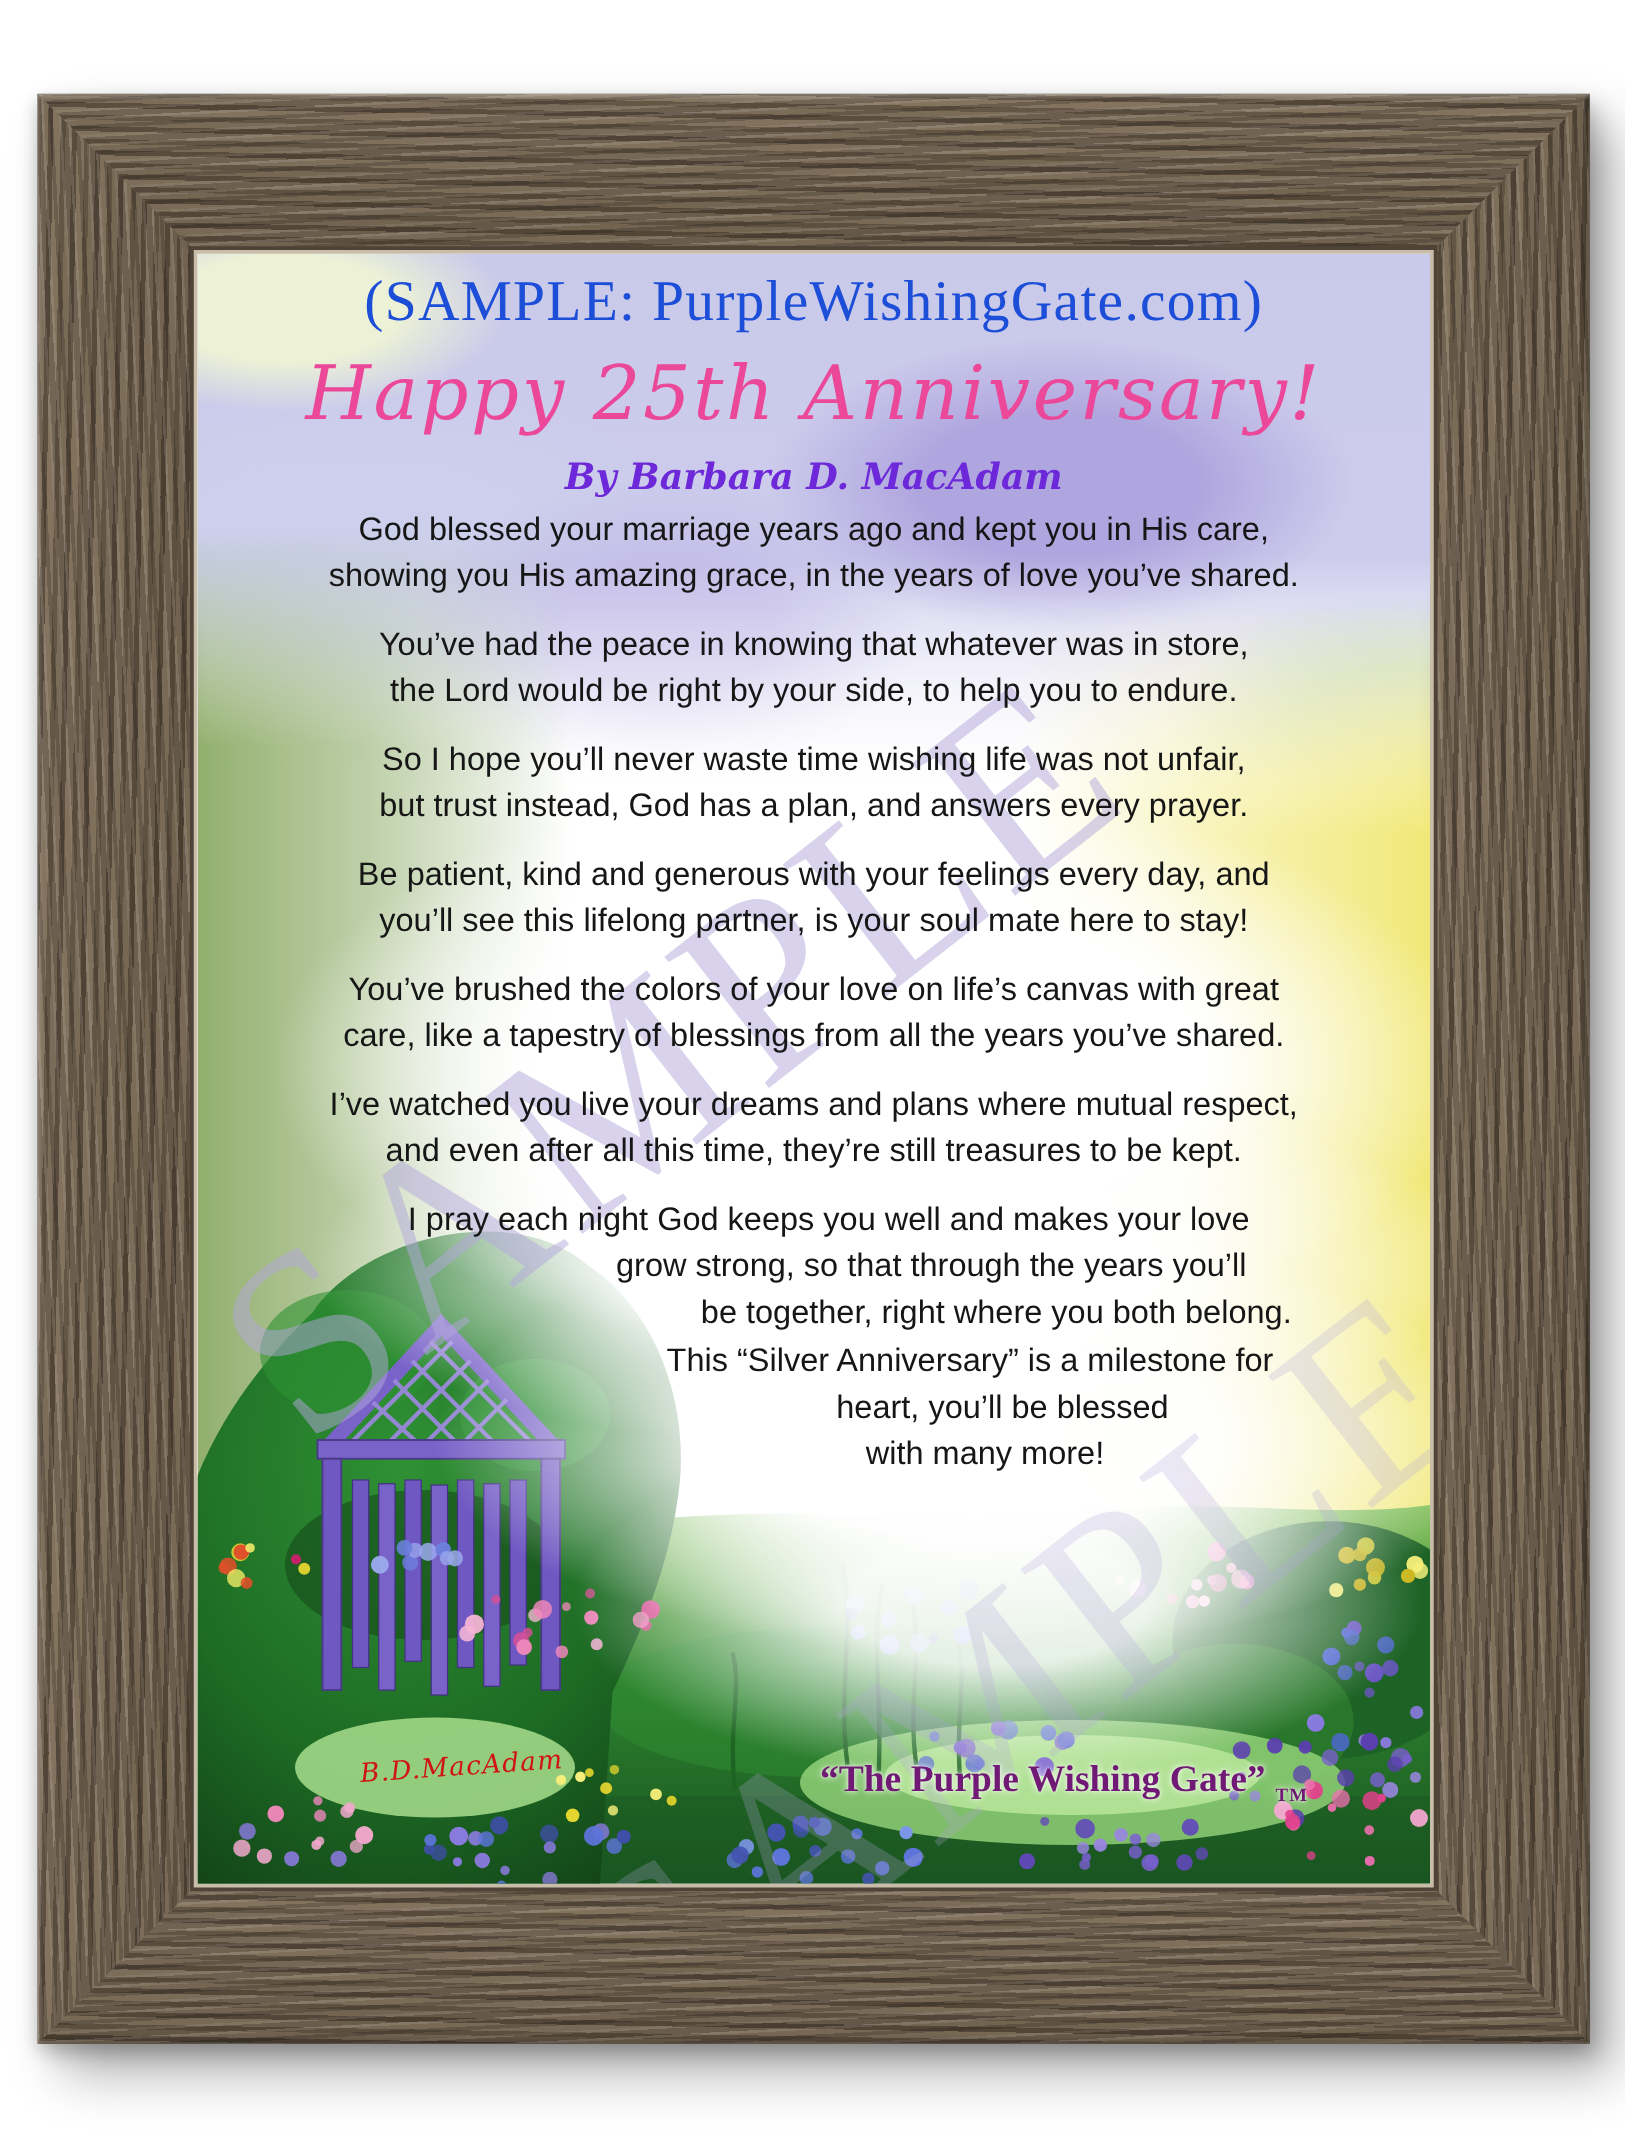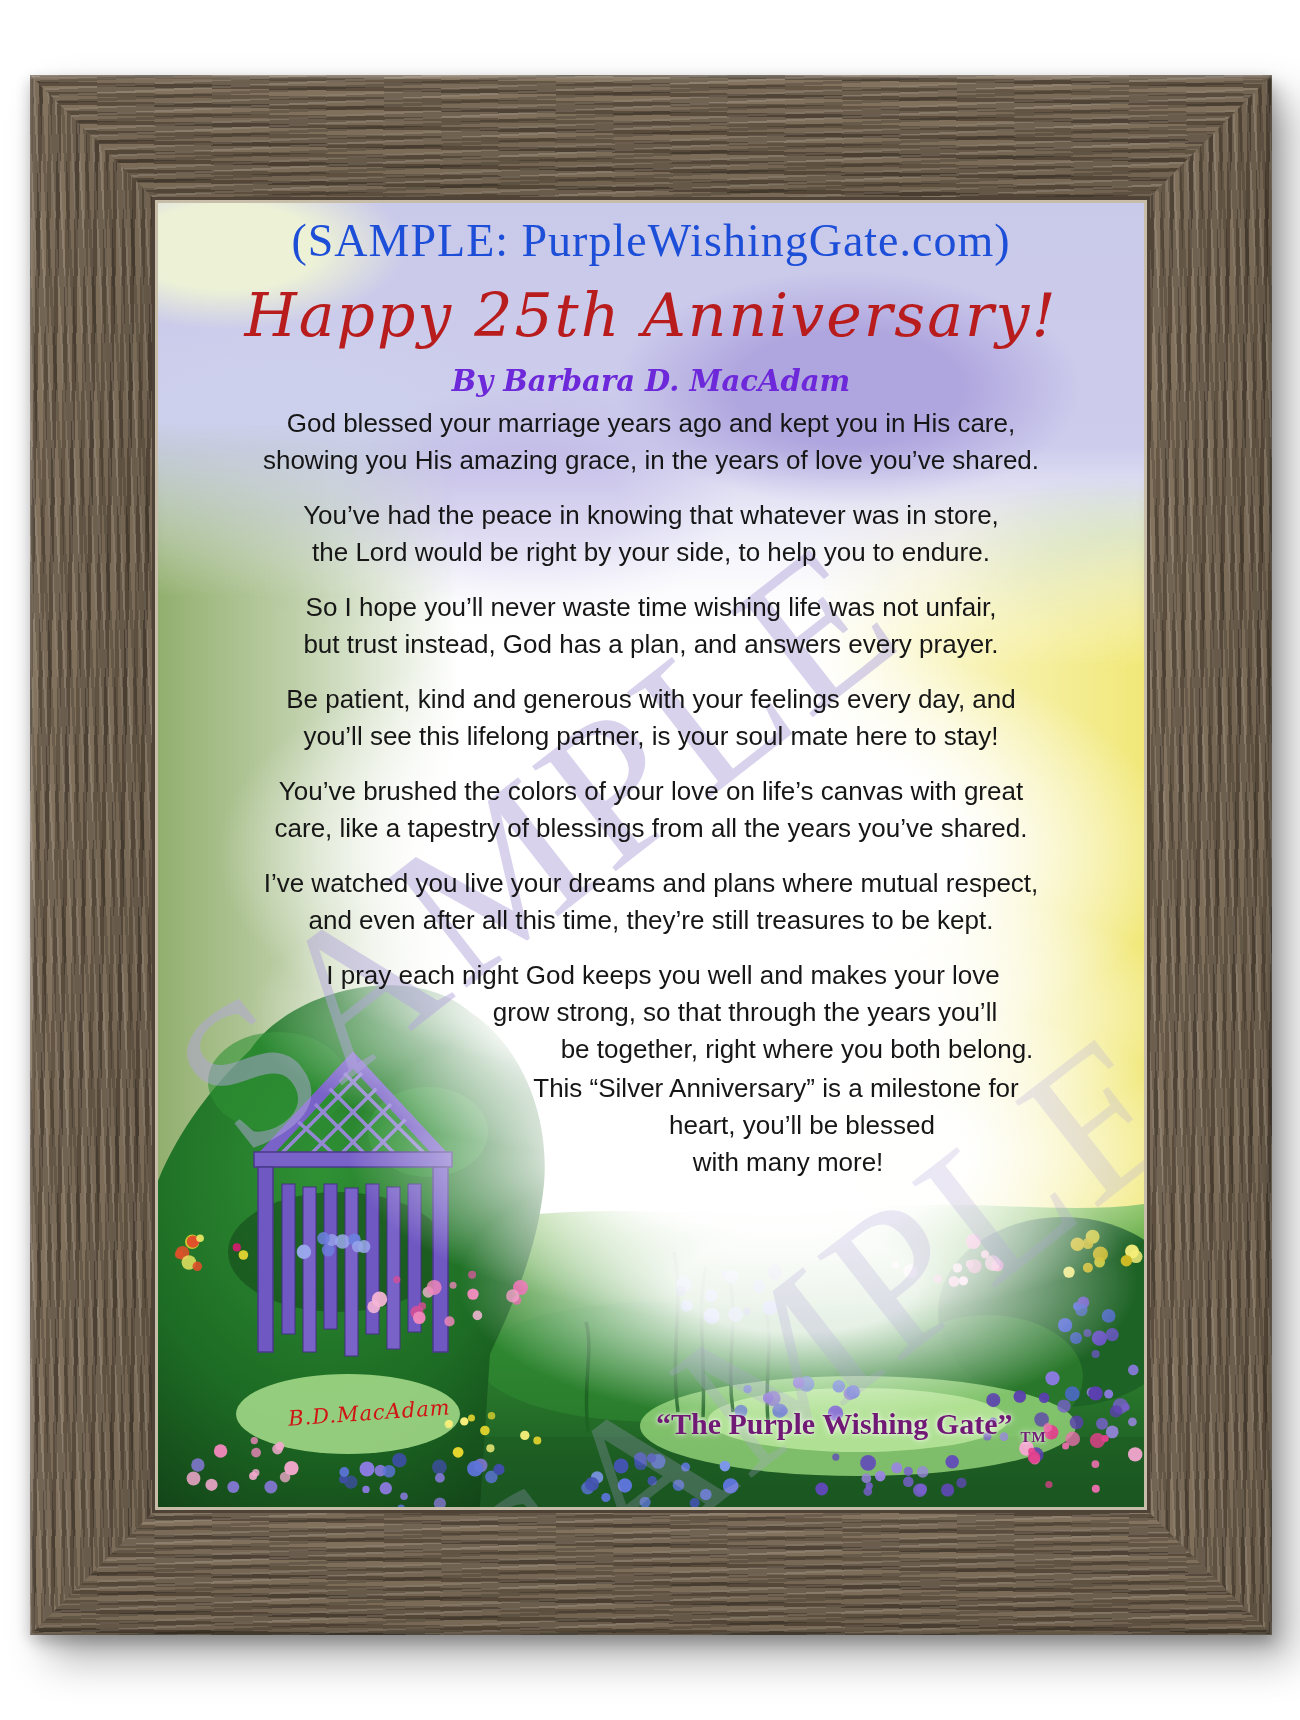--- a/index.html
+++ b/index.html
@@ -62,21 +62,21 @@
 
   .wm{position:absolute;white-space:nowrap;font-family:"Liberation Serif",serif;color:#b3a7dc;z-index:4;pointer-events:none;}
   .wm1{left:45px;top:800px;font-size:205px;line-height:205px;letter-spacing:6px;opacity:.5;
        transform:rotate(-38deg);transform-origin:0 50%;}
   .wm2{left:330px;top:1290px;font-size:205px;line-height:205px;letter-spacing:6px;opacity:.25;
        transform:rotate(-38deg);transform-origin:0 50%;}
 
   .content{position:absolute;inset:0;z-index:5;text-align:center;color:#141414;}
   .header{padding-top:12px;font-family:"Liberation Serif",serif;font-size:46px;line-height:52px;color:#1d4ed8;letter-spacing:1px;}
   .title{margin-top:12px;font-family:"DejaVu Serif",serif;font-style:italic;font-size:60px;line-height:72px;
-         color:#b91c1c;letter-spacing:2px;}
+         color:#ec4899;letter-spacing:2px;}
   .byline{margin-top:10px;font-family:"DejaVu Serif",serif;font-style:italic;font-weight:bold;font-size:29px;line-height:40px;color:#6d28d9;}
   .poem{margin-top:4px;font-size:26px;line-height:37px;color:#161616;}
   .stanza{margin:0 0 18px 0;}
   .stanza.s7{margin-bottom:2px;}
   .line{white-space:nowrap;}
   .s7 .line:nth-child(1){transform:translateX(12px);}
   .s7 .line:nth-child(2){transform:translateX(94px);}
   .s7 .line:nth-child(3){transform:translateX(146px);}
   .s8 .line:nth-child(1){transform:translateX(125px);}
   .s8 .line:nth-child(2){transform:translateX(151px);}

